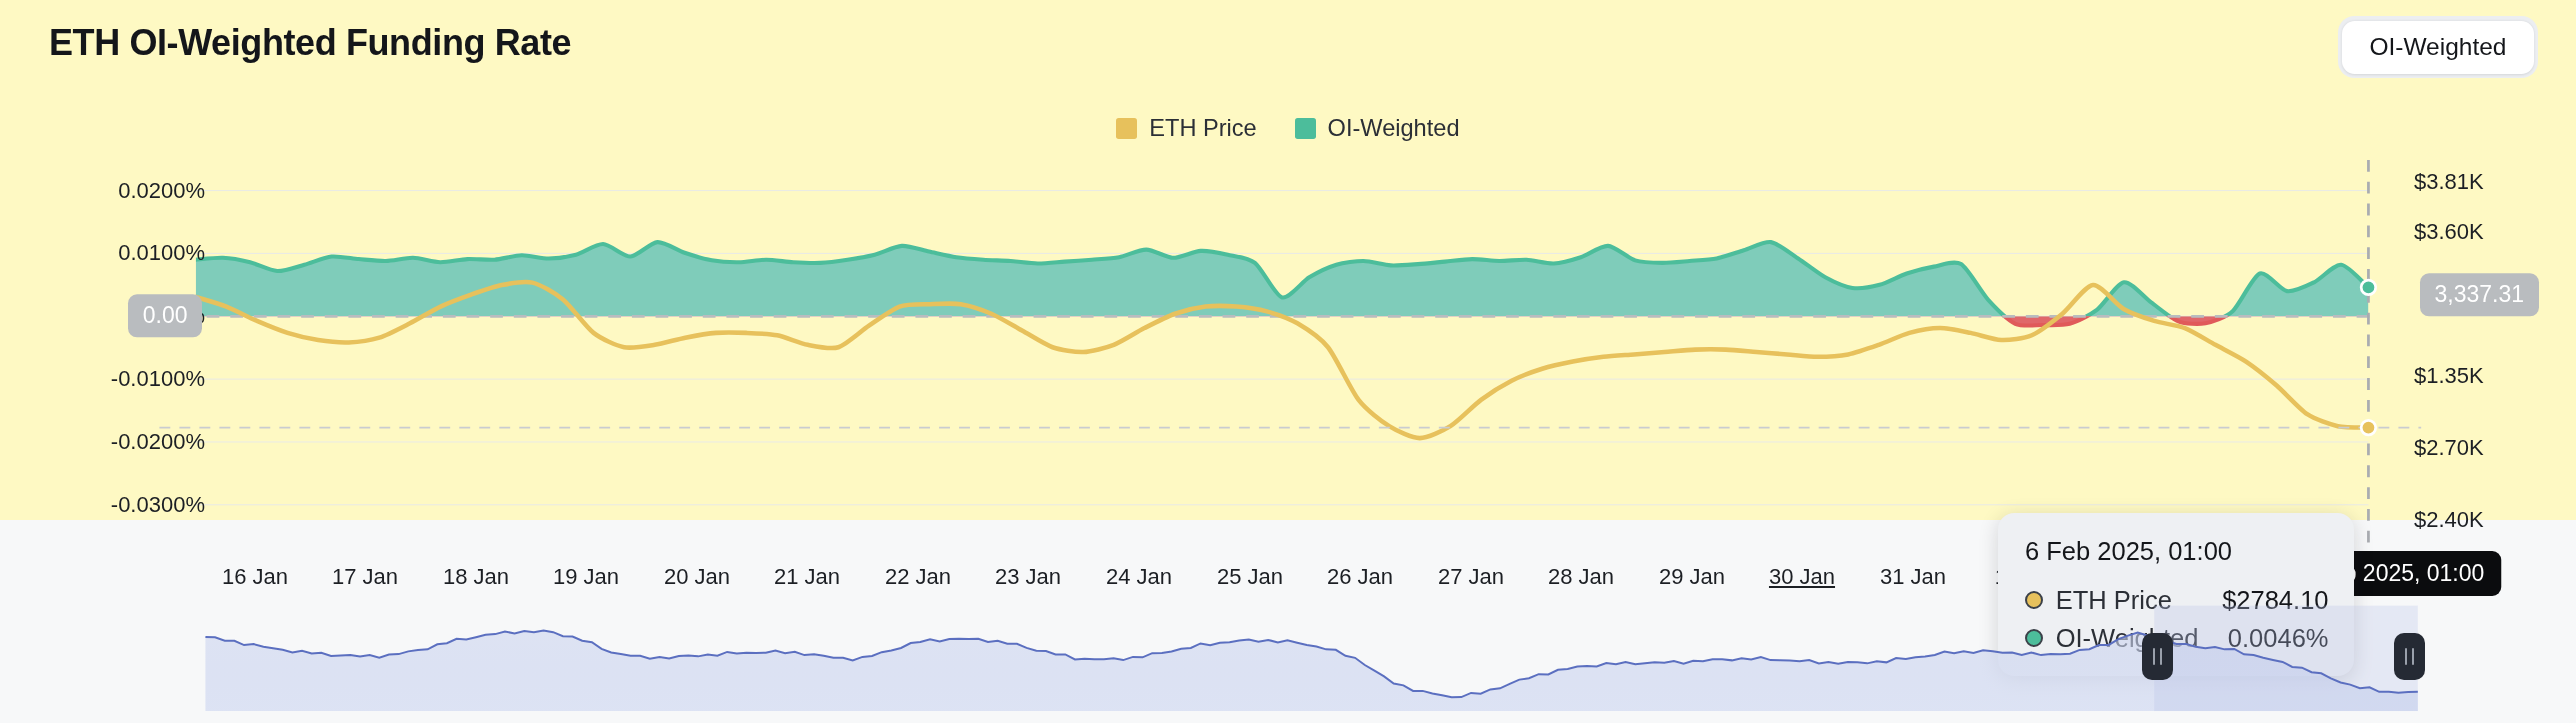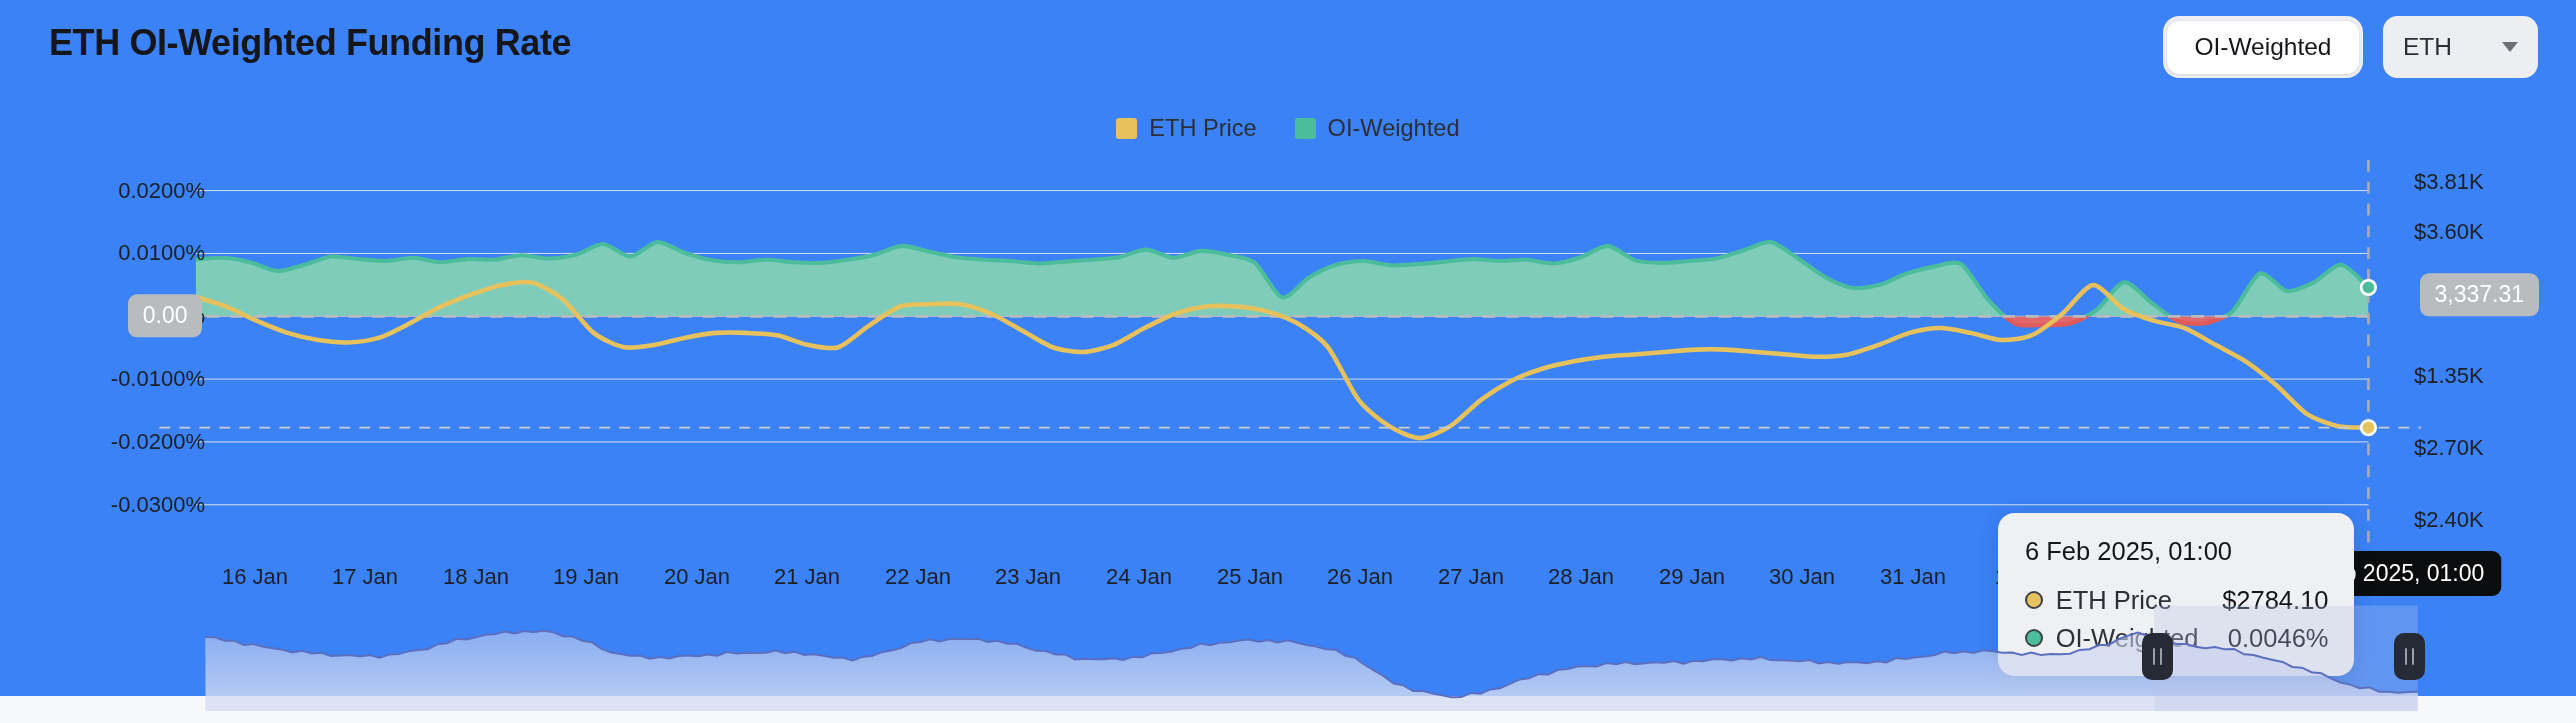--- a/index.html
+++ b/index.html
@@ -2,21 +2,21 @@
 <html style="font-size:14.5px"><head>
 <meta charset="utf-8">
 <style>
   * { box-sizing: border-box; margin: 0; padding: 0; }
   html, body {
     width: 2576px; height: 724px;
     background: #f7f8f9;
     font-family: "Liberation Sans", sans-serif;
     overflow: hidden;
   }
-  #root { position: relative; width: 2576px; height: 696px; background: #3b82f6; }
+  #root { position: relative; width: 2576px; height: 520px; background: #fef9c3; }
 
   
   .header { position: absolute; left: 0; top: 0; width: 2576px; height: 95px; }
   .title {
     position: absolute; left: 49px; top: 22px;
     font-size: 36px; font-weight: 700; color: #14161a; letter-spacing: -0.4px;
   }
   .controls { position: absolute; right: 38px; top: 16.4px; display: flex; align-items: center; gap: 20px; }
 
   .segmented {
@@ -130,24 +130,20 @@
 <div id="root">
 
   <div class="header">
     <div class="title">ETH OI-Weighted Funding Rate</div>
 
     <div class="controls">
       <div class="segmented">
         <button class="seg-btn active">OI-Weighted</button>
       </div>
 
-      <div class="select-box">
-        <span>ETH</span>
-        <span class="caret-down"></span>
-      </div>
 
     </div>
   </div>
 
   <div class="legend">
     <div class="legend-item">
       <span class="legend-swatch" style="background:#e7c15c"></span>
       <span class="legend-label">ETH Price</span>
     </div>
     <div class="legend-item">
@@ -207,21 +203,21 @@
         <div class="xtick" style="left: 697px;">20 Jan</div>
         <div class="xtick" style="left: 807px;">21 Jan</div>
         <div class="xtick" style="left: 918px;">22 Jan</div>
         <div class="xtick" style="left: 1028px;">23 Jan</div>
         <div class="xtick" style="left: 1139px;">24 Jan</div>
         <div class="xtick" style="left: 1250px;">25 Jan</div>
         <div class="xtick" style="left: 1360px;">26 Jan</div>
         <div class="xtick" style="left: 1471px;">27 Jan</div>
         <div class="xtick" style="left: 1581px;">28 Jan</div>
         <div class="xtick" style="left: 1692px;">29 Jan</div>
-        <div class="xtick" style="left: 1802px;">30 Jan</div>
+        <div class="xtick" style="left: 1802px; text-decoration: underline;">30 Jan</div>
         <div class="xtick" style="left: 1913px;">31 Jan</div>
         <div class="xtick" style="left: 2023px;">1 Feb</div>
         <div class="xtick" style="left: 2134px;">2 Feb</div>
         <div class="xtick" style="left: 2245px;">3 Feb</div>
         <div class="xtick" style="left: 2355px;">4 Feb</div>
       </div>
 
     <div class="value-badge badge-left" id="badge-left" style="top: 156px;">0.00</div>
     <div class="value-badge badge-right" id="badge-right" style="top: 135px;">3,337.31</div>
 

